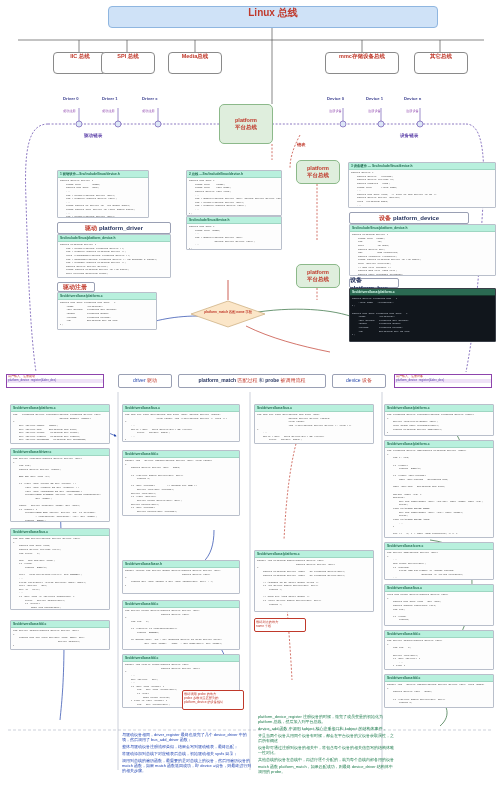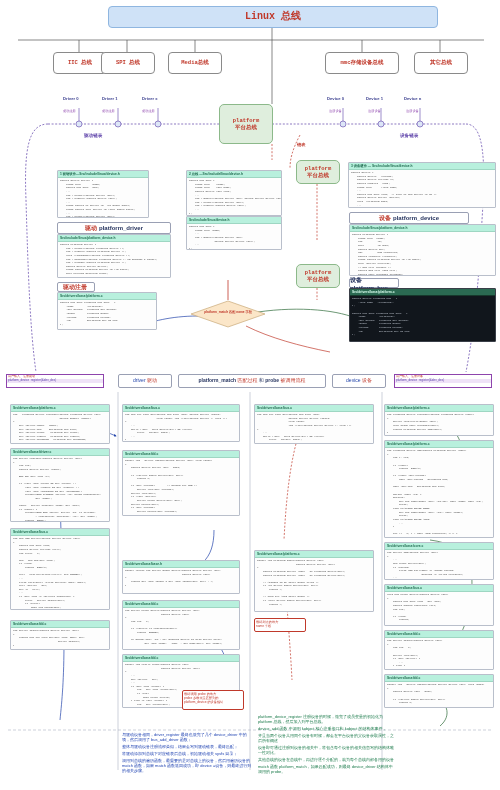--- a/index.html
+++ b/index.html
@@ -1,22 +1,22 @@
 <!DOCTYPE html>
 <html><head>
 <meta charset="utf-8">
 <style>
   html,body{margin:0;padding:0;background:#ffffff;}
   body{width:500px;height:790px;position:relative;overflow:hidden;
        font-family:"Liberation Sans","DejaVu Sans",sans-serif;font-size:4px;color:#222;}
   .abs{position:absolute;}
   
   .node{position:absolute;box-sizing:border-box;border:1px solid #9aa0b4;border-radius:3px;
-        background:#fff;display:flex;align-items:center;justify-content:center;
-        text-align:center;line-height:1.15;font-family:Liberation Mono, monospace;}
+        background:#fff;display:flex;justify-content:center;
+        text-align:center;line-height:1.15;}
   .bus-top{background:#cfe2f7;border:1px solid #8fb6e0;border-radius:4px;
         color:#c0392b;font-weight:bold;font-size:10px;}
   .bus-child{color:#c0392b;font-weight:bold;font-size:5.5px;border-radius:4px;background:#fff;border:1px solid #8a8a8a;}
   .plat{background:#dfeedd;border:1px solid #8cb98a;border-radius:5px;color:#c0392b;font-weight:bold;
         font-size:5.5px;line-height:1.3;}
   .nodelbl{font-size:4.2px;color:#3b3f8f;font-weight:bold;}
   .vlbl{font-size:3.2px;color:#8e44ad;}
   .listlbl{font-size:4.6px;color:#5b3fa8;font-weight:bold;}
   .sectlbl{border:1px solid #9aa0b4;background:#fff;border-radius:2px;
         font-size:5px;padding:2px 4px;box-sizing:border-box;text-align:center;}

